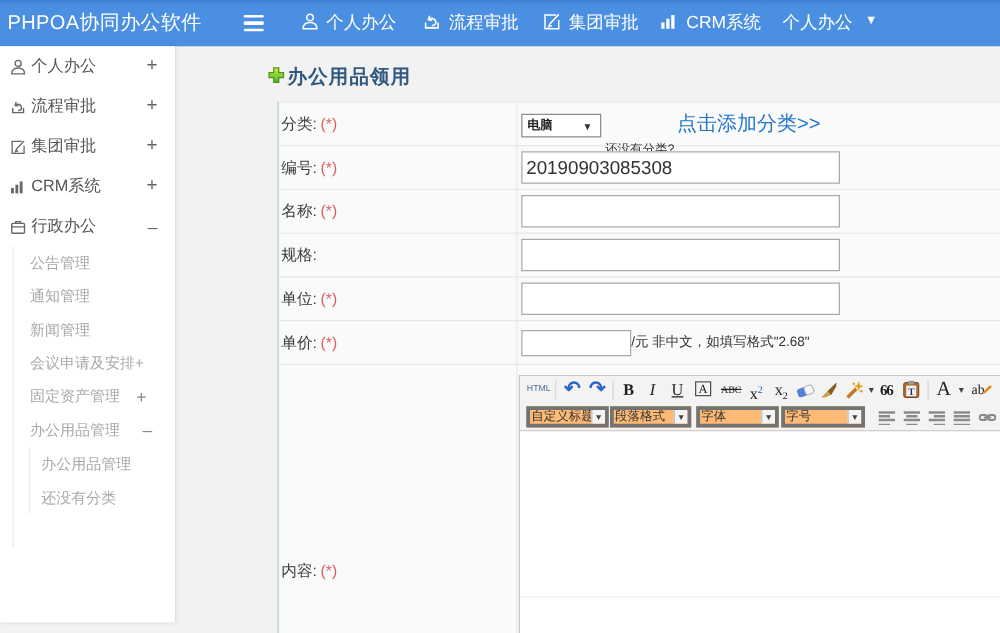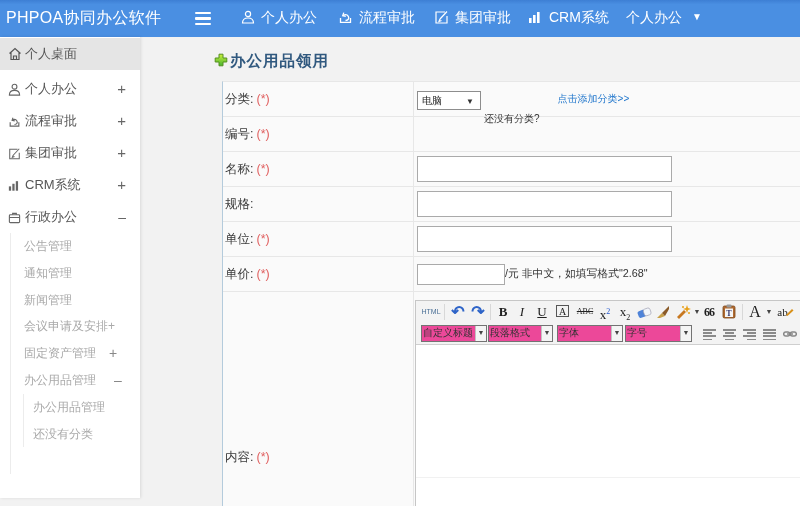--- a/index.html
+++ b/index.html
@@ -36,31 +36,31 @@
 .trow { position:relative; height:35px; border-bottom:1px solid #e7e7e7; }
 .lbl { position:absolute; left:0; top:0; bottom:0; width:191px; border-right:1px solid #e7e7e7;
   font-size:12.5px; color:#3c3c3c; padding-left:2px; display:flex; align-items:center; }
 .lbl em { color:#e06060; font-style:normal; margin-left:3px; }
 .fld { position:absolute; left:192px; top:0; bottom:0; right:0; font-size:12px; color:#333;
   display:flex; align-items:center; padding-left:2px; }
 .inp { height:26px; width:255px; border:1px solid #aaa; background:#fff; font-size:15px;
   color:#333; padding:0 3px; font-family:"Liberation Sans",sans-serif; }
 a.lnk { color:#2277cc; text-decoration:none; }
 .sel { display:inline-block; width:64px; height:19px; line-height:17px; border:1px solid #8d8d8d;
-  background:#fff; font-size:10px; color:#222; padding-left:4px; position:relative; margin-top:2px; }
+  background:#fff; font-size:10px; color:#222; padding-left:4px; position:relative; margin-top:2px;font-weight:bold; }
 .sel .ar { position:absolute; right:6px; top:1px; font-size:8px; color:#333; }
 
 #editor { position:absolute; left:415px; top:300px; width:390px; height:320px;
   border:1px solid #c6c6c6; background:#fff; }
 #tb1 { position:relative; height:22px; background:#f3f3f3; }
 #tb2 { position:relative; height:22px; background:#f3f3f3; border-bottom:1px solid #cfcfcf; }
 .ti { position:absolute; top:0; height:22px; line-height:22px; font-size:13px; color:#222;
   font-family:"Liberation Serif",serif; text-align:center; }
 .tsep { position:absolute; top:3px; height:16px; width:1px; background:#d8d8d8; }
-.dd { position:absolute; top:2px; height:17px; background:#ec4899; border:1px solid #737373; color:#333; line-height:14px; padding-left:1px; font-size:10px; font-family:Liberation Serif, serif; white-space:nowrap; overflow:hidden; }
+.dd { position:absolute; top:2px; height:17px; background:#fdba74; border:3px solid #737373; color:#333; line-height:14px; padding-left:1px; font-size:10px; font-family:Liberation Mono, monospace; white-space:nowrap; overflow:hidden; }
 .dd .db { position:absolute; right:0; top:0; bottom:0; width:11px; background:#f4f4f4; border-left:1px solid #c2c2c2;
   font-size:7px; color:#444; text-align:center; line-height:14px; }
 .alg { position:absolute; top:6px; width:13px; height:11px; }
 .alg div { height:1.6px; background:#8a8a8a; margin-bottom:1.6px; }
 </style>
 </head>
 <body>
 <div id="topbar">
   <span id="logo">PHPOA协同办公软件</span>
   <div id="burger">
@@ -86,23 +86,20 @@
           <rect x="1" y="8" width="2.6" height="5"></rect>
           <rect x="5" y="5" width="2.6" height="8"></rect>
           <rect x="9" y="2" width="2.6" height="11"></rect>
         </g>
       </svg>CRM系统</span>
   <span class="nav" style="left:626px">个人办公</span>
   <span class="nav" style="left:692px; font-size:10px;">▼</span>
 </div>
 
 <div id="sidebar">
-  <div class="srow" id="active"><svg width="14" height="14" viewBox="0 0 14 14" fill="none" stroke="#555" stroke-width="1.2">
-        <path d="M1.5 6.5 L7 1.5 L12.5 6.5 M3 5.5 V12.5 H11 V5.5 M5.5 12.5 V9 H8.5 V12.5"></path>
-      </svg>个人桌面</div>
   <div class="srow"><svg width="13" height="13" viewBox="0 0 14 14" fill="none" stroke="#666" stroke-width="1.2">
         <circle cx="7" cy="4" r="2.6"></circle>
         <path d="M1.5 13 C1.5 9.5 4 8 7 8 C10 8 12.5 9.5 12.5 13 Z"></path>
       </svg>个人办公<span class="plus">+</span></div>
   <div class="srow"><svg width="13" height="13" viewBox="0 0 15 14" fill="none" stroke="#666" stroke-width="1.3">
         <path d="M2.5 8 V12.3 H12.5 V8"></path>
         <path d="M7.5 10.5 C10.5 10.5 11.3 8.2 10.3 6.4 C9.3 4.7 7.3 4.2 5.2 5.4"></path>
         <path d="M5.8 2.6 L4.7 5.7 L7.8 6.3"></path>
       </svg>流程审批<span class="plus">+</span></div>
   <div class="srow"><svg width="13" height="13" viewBox="0 0 15 14" fill="none" stroke="#666" stroke-width="1.2">
@@ -148,25 +145,28 @@
     </svg>
   <b>办公用品领用</b>
 </div>
 
 <div id="tbl">
   <div class="trow">
     <div class="lbl">分类: <em>(*)</em></div>
     <div class="fld" id="fld1">
         <span class="sel">电脑<span class="ar">▼</span></span>
         <span style="margin-left:3px;font-size:10px;margin-top:40px;">还没有分类?</span>
-        <a class="lnk" style="margin-left:18px;font-size:10px;">点击添加分类&gt;&gt;</a>
+        <a class="lnk" style="margin-left:2px;font-size:16px;">点击添加分类&gt;&gt;</a>
       </div>
   </div>
   <div class="trow">
     <div class="lbl">编号: <em>(*)</em></div>
+    <div class="fld">
+        <input class="inp" value="20190903085308" style="">
+      </div>
   </div>
   <div class="trow">
     <div class="lbl">名称: <em>(*)</em></div>
     <div class="fld">
         <input class="inp" style="">
       </div>
   </div>
   <div class="trow">
     <div class="lbl">规格:</div>
     <div class="fld">

